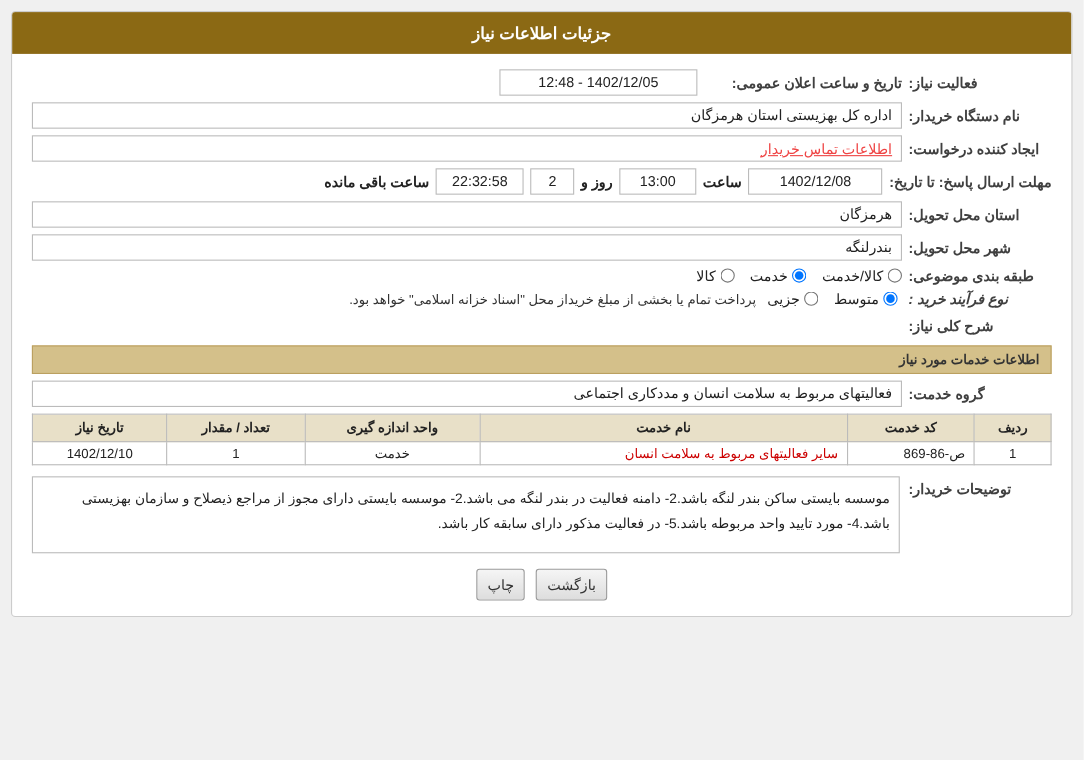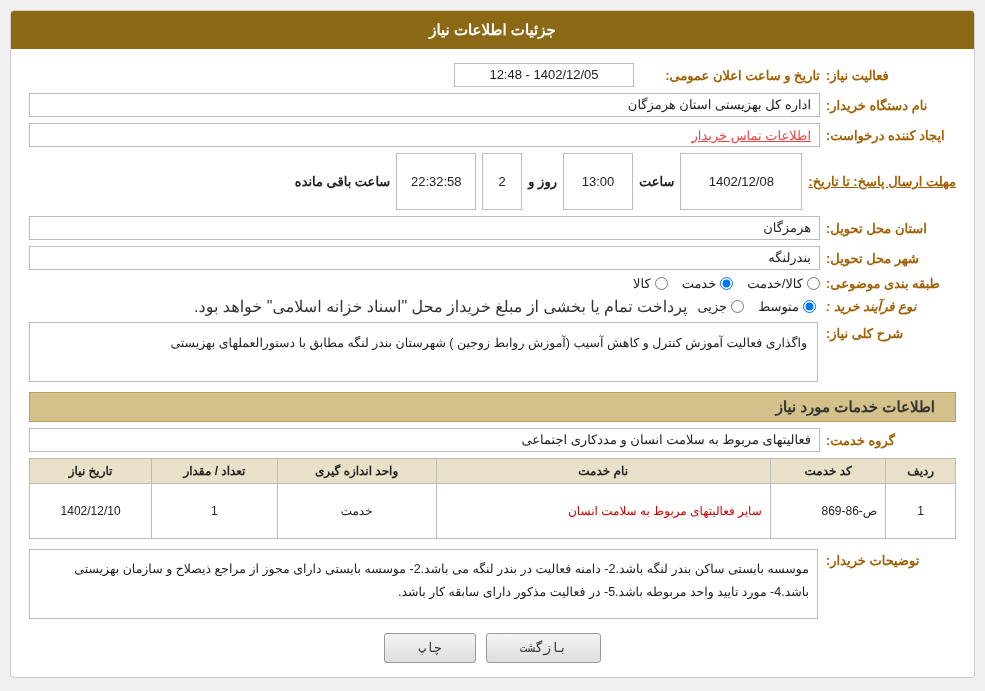--- a/index.html
+++ b/index.html
@@ -30,33 +30,33 @@
       font-size: 15px;
       font-weight: bold;
     }
     .card-body {
       padding: 14px 18px;
     }
     .section-title {
       background: #d4c08a;
       color: #333;
       font-weight: bold;
-      padding: 5px 20px;
+      padding: 5px 10px;
       margin: 10px 0 6px 0;
-      font-size: 15px;
+      font-size: 12px;
       border: 1px solid #bba060;
     }
     .info-row {
       display: flex;
       align-items: center;
       margin-bottom: 6px;
       gap: 6px;
     }
     .label {
-      color: #a16207;
+      color: #404040;
       font-weight: bold;
       white-space: nowrap;
       min-width: 130px;
       text-align: left;
     }
     .value-box {
       border: 1px solid #bbb;
       background: #fff;
       padding: 3px 8px;
       min-height: 24px;
@@ -78,21 +78,21 @@
       display: flex;
       align-items: center;
       gap: 6px;
       margin-bottom: 6px;
     }
     .date-row .label {
       min-width: 130px;
     }
     .small-box {
       border: 1px solid #bbb;
-      padding: 20px 8px;
+      padding: 3px 8px;
       background: #fff;
       min-height: 24px;
     }
     .radio-group {
       display: flex;
       gap: 14px;
       align-items: center;
     }
     .radio-item {
       display: flex;
@@ -104,39 +104,39 @@
       align-items: center;
       gap: 10px;
       margin-bottom: 6px;
     }
     .process-row .label {
       min-width: 130px;
       font-style: italic;
     }
     .process-note {
       color: #333;
-      font-size: 16px;
+      font-size: 12px;
       margin-left: 18px;
     }
     .services-table {
       width: 100%;
       border-collapse: collapse;
       margin-top: 6px;
       font-size: 12px;
     }
     .services-table th {
       background: #e8e0c8;
       border: 1px solid #bbb;
       padding: 5px 8px;
       text-align: center;
       font-weight: bold;
     }
     .services-table td {
       border: 1px solid #bbb;
-      padding: 20px 8px;
+      padding: 3px 8px;
       text-align: center;
     }
     .services-table td.service-name {
       color: #c00;
       text-align: right;
     }
     .services-table td.code {
       text-align: right;
     }
     .description-box {
@@ -158,26 +158,26 @@
       min-width: 130px;
       padding-top: 4px;
     }
     .buttons-row {
       display: flex;
       justify-content: center;
       gap: 10px;
       margin-top: 14px;
     }
     .btn {
-      padding: 6px 33px;
+      padding: 6px 9px;
       border: 1px solid #999;
       border-radius: 3px;
       cursor: pointer;
       font-size: 13px;
-      font-family: Liberation Mono, monospace;
+      font-family: Liberation Sans, sans-serif;
       text-align: right;
     }
     .btn-back {
       background: linear-gradient(to bottom, #f5f5f5, #ddd);
       color: #333;
     }
     .btn-print {
       background: linear-gradient(to bottom, #f5f5f5, #ddd);
       color: #333;
     }
@@ -212,21 +212,21 @@
       </div>
 
       <div class="info-row">
         <span class="label">ایجاد کننده درخواست:</span>
         <div class="value-box long" style="display:flex;align-items:center;justify-content:space-between;">
           <span class="link-text">اطلاعات تماس خریدار</span>
         </div>
       </div>
 
       <div class="date-row">
-        <span class="label" style="min-width:130px;text-decoration:underline;">مهلت ارسال پاسخ: تا تاریخ:</span>
+        <span class="label" style="min-width:130px;">مهلت ارسال پاسخ: تا تاریخ:</span>
         <div class="small-box" style="width:122px;text-align:center;">1402/12/08</div>
         <span style="font-weight:bold;">ساعت</span>
         <div class="small-box" style="width:70px;text-align:center;">13:00</div>
         <span style="font-weight:bold;">روز و</span>
         <div class="small-box" style="width:40px;text-align:center;">2</div>
         <div class="small-box" style="width:80px;text-align:center;">22:32:58</div>
         <span style="font-weight:bold;">ساعت باقی مانده</span>
       </div>
 
       <div class="info-row">
@@ -267,21 +267,20 @@
           <div class="radio-item">
             <input type="radio" name="farayand" style="">
             <span>جزیی</span>
           </div>
         </div>
         <span class="process-note">پرداخت تمام یا بخشی از مبلغ خریداز محل "اسناد خزانه اسلامی" خواهد بود.</span>
       </div>
 
       <div class="description-row">
         <span class="label">شرح کلی نیاز:</span>
-        <div class="shrj-box">واگذاری فعالیت آموزش کنترل و کاهش آسیب (آموزش  روابط زوجین )  شهرستان بندر لنگه مطابق با دستورالعملهای بهزیستی</div>
       </div>
 
       <div class="section-title">اطلاعات خدمات مورد نیاز</div>
 
       <div class="info-row">
         <span class="label">گروه خدمت:</span>
         <div class="value-box long">فعالیتهای مربوط به سلامت انسان و مددکاری اجتماعی</div>
       </div>
 
       <table class="services-table">

